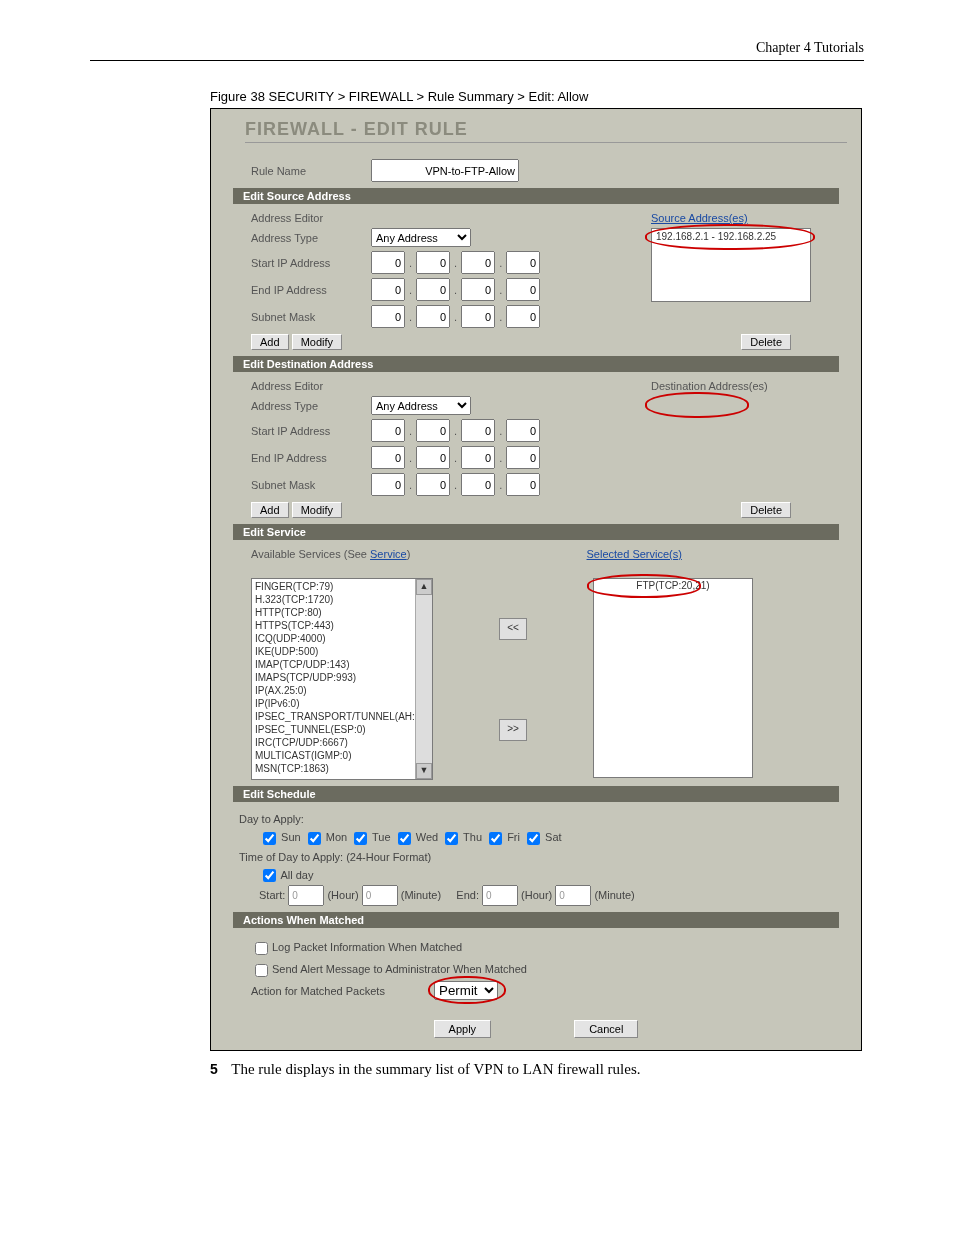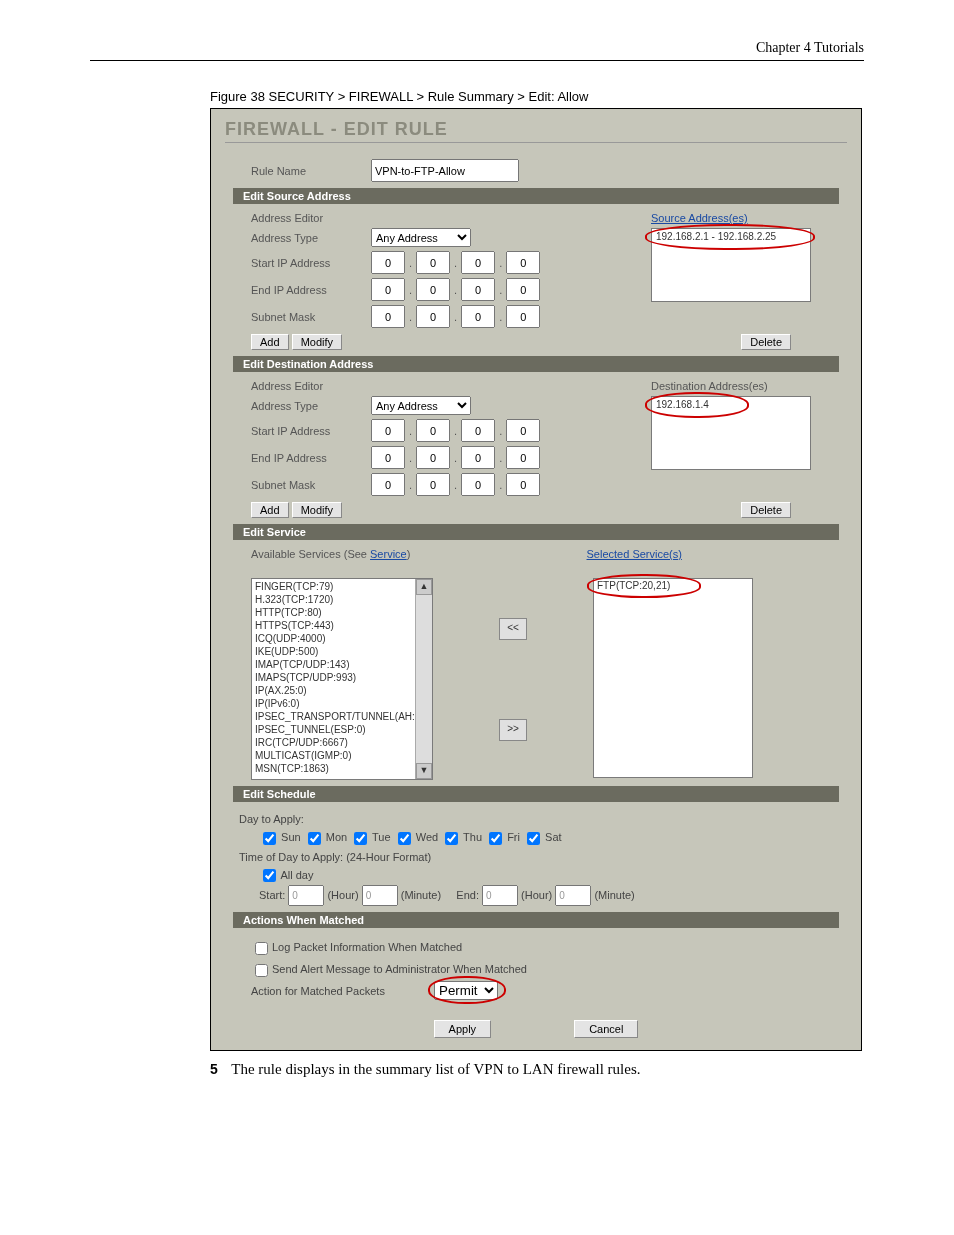--- a/index.html
+++ b/index.html
@@ -26,33 +26,34 @@
     position: relative;
     padding-bottom: 12px;
   }
   .screenshot-title {
     font-family: Arial, sans-serif;
     font-size: 18px;
     font-weight: bold;
     letter-spacing: 1px;
     color: #8b8b7e;
     padding: 10px 14px 2px 14px;
+    margin-left: 20px;
   }
   .screenshot-title .hr { border-top: 1px solid #999; margin-top: 2px; }
   .section-bar {
     background: #6b6b5f;
     color: #fff;
     font-size: 11px;
     font-weight: bold;
     padding: 2px 10px;
     margin: 6px 22px 8px 22px;
   }
   .row { display:flex; align-items:center; margin: 4px 0 4px 40px; font-size:11px; color:#555; }
   .row .lbl { width: 120px; }
-  .row input[type=text] { font-family: Arial; font-size: 11px; height: 17px; }
+  .row input[type=text] { font-family: Arial; font-size: 11px; height: 17px; text-align: right; }
   .row select { font-family: Arial; font-size: 11px; height: 19px; }
   .ip-group { display:flex; align-items:center; gap:4px; }
   .ip-group input { width: 26px; text-align:center; }
   .ip-group span { color:#555; }
   .btn { font-family: Arial; font-size:11px; padding: 1px 8px; background:#e4e4e4; border:1px solid #888; border-top-color:#fff; border-left-color:#fff; cursor:pointer; }
   .btn-row { margin: 6px 6px 6px 40px; }
   .right-col {
     position: absolute;
     right: 30px;
     width: 180px;
@@ -175,23 +176,20 @@
       <button class="btn">Delete</button>
     </div>
   </div>
 
   <div class="section-bar">Edit Destination Address</div>
 
   <div style="position:relative;">
     <div class="right-col" style="top:0;">
       <div class="heading" style="text-decoration:none; color:#555;">Destination Address(es)</div>
       <div style="position:relative;">
-        <div class="listbox" style="height:74px;">
-          <span>192.168.1.4</span>
-        </div>
         <div class="circle" style="left:-6px; top:-4px; width:100px; height:22px; border-radius:50px/12px;"></div>
       </div>
     </div>
 
     <div class="row">
         <div class="lbl">Address Editor</div>
       </div>
     <div class="row">
       <div class="lbl">Address Type</div>
       <select style="width:100px;"><option>Any Address</option></select>
@@ -270,21 +268,21 @@
         </div>
       <div class="scrollbar">
         <div class="up">▲</div>
         <div class="down">▼</div>
       </div>
     </div>
     <div class="transfer-col">
       <div class="transfer-btn">&lt;&lt;</div>
       <div class="transfer-btn">&gt;&gt;</div>
     </div>
-    <div style="position:relative;">
+    <div style="position:relative;text-align:center;">
       <div class="sel-list">
         <span>FTP(TCP:20,21)</span>
       </div>
       <div class="circle" style="left:-6px; top:-4px; width:110px; height:20px; border-radius:55px/11px;"></div>
     </div>
   </div>
 
   <div class="section-bar">Edit Schedule</div>
   <div class="sched">
     <div>Day to Apply:</div>

